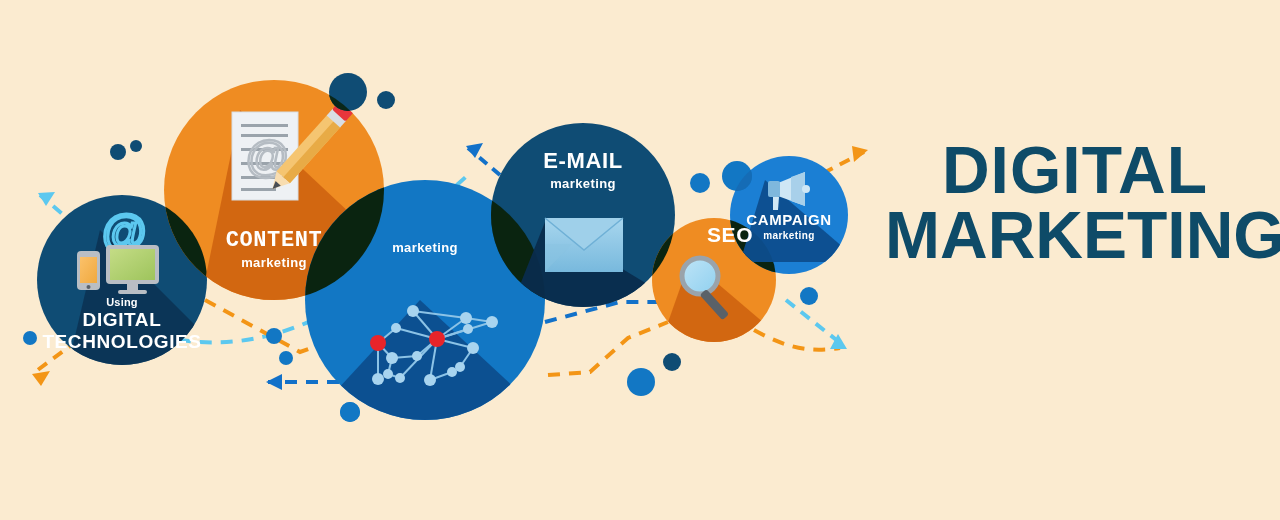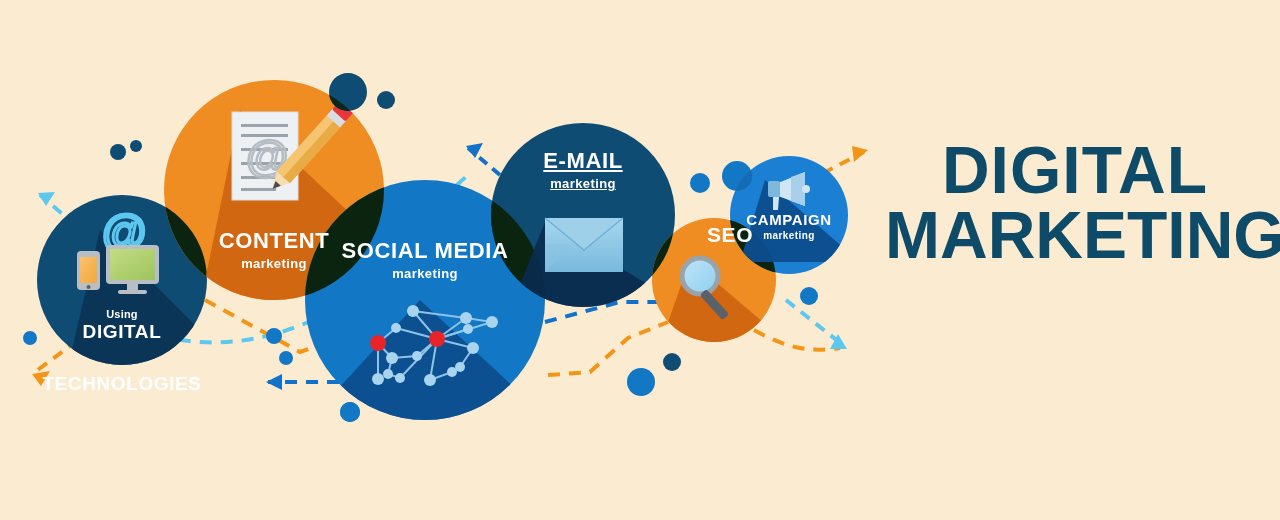--- a/index.html
+++ b/index.html
@@ -337,37 +337,36 @@
       </g>
     </g>
 
     <g>
       <circle cx="641" cy="382" r="14" fill="#1277c4"></circle>
       <circle cx="672" cy="362" r="9" fill="#0f4c74"></circle>
       <circle cx="809" cy="296" r="9" fill="#1277c4"></circle>
     </g>
   </svg>
 
-  <div class="clabel" style="left:42px; top:308px; width:160px;">
+  <div class="clabel" style="left:42px; top:296px; width:160px;">
     <span class="tiny" style="font-size:11px;">Using</span>
     <span class="big" style="font-size:19px; margin-top:1px;">DIGITAL</span>
-    <span class="big" style="font-size:19px;margin-top:30px;">TECHNOLOGIES</span>
+    <span class="big" style="font-size:19px;">TECHNOLOGIES</span>
   </div>
 
   <div class="clabel" style="left:194px; top:228px; width:160px;">
-    <span class="big" style="font-size:22px;">CONTENT</span>
+    <span class="big" style="font-size:22px;font-family:Liberation Mono, monospace;">CONTENT</span>
     <span class="small" style="font-size:13px; margin-top:2px;">marketing</span>
   </div>
 
   <div class="clabel" style="left:335px; top:238px; width:180px;">
-    <span class="big" style="font-size:22px;">SOCIAL MEDIA</span>
     <span class="small" style="font-size:13px; margin-top:2px;">marketing</span>
   </div>
 
-  <div class="clabel" style="left:503px; top:148px; width:160px;text-decoration:underline;">
+  <div class="clabel" style="left:503px; top:148px; width:160px;">
     <span class="big" style="font-size:22px;">E-MAIL</span>
     <span class="small" style="font-size:13px; margin-top:2px;">marketing</span>
   </div>
 
   <div class="clabel" style="left:680px; top:223px; width:100px;">
     <span class="big" style="font-size:21px;">SEO</span>
   </div>
 
   <div class="clabel" style="left:729px; top:211px; width:120px;">
     <span class="big" style="font-size:15px;">CAMPAIGN</span>

